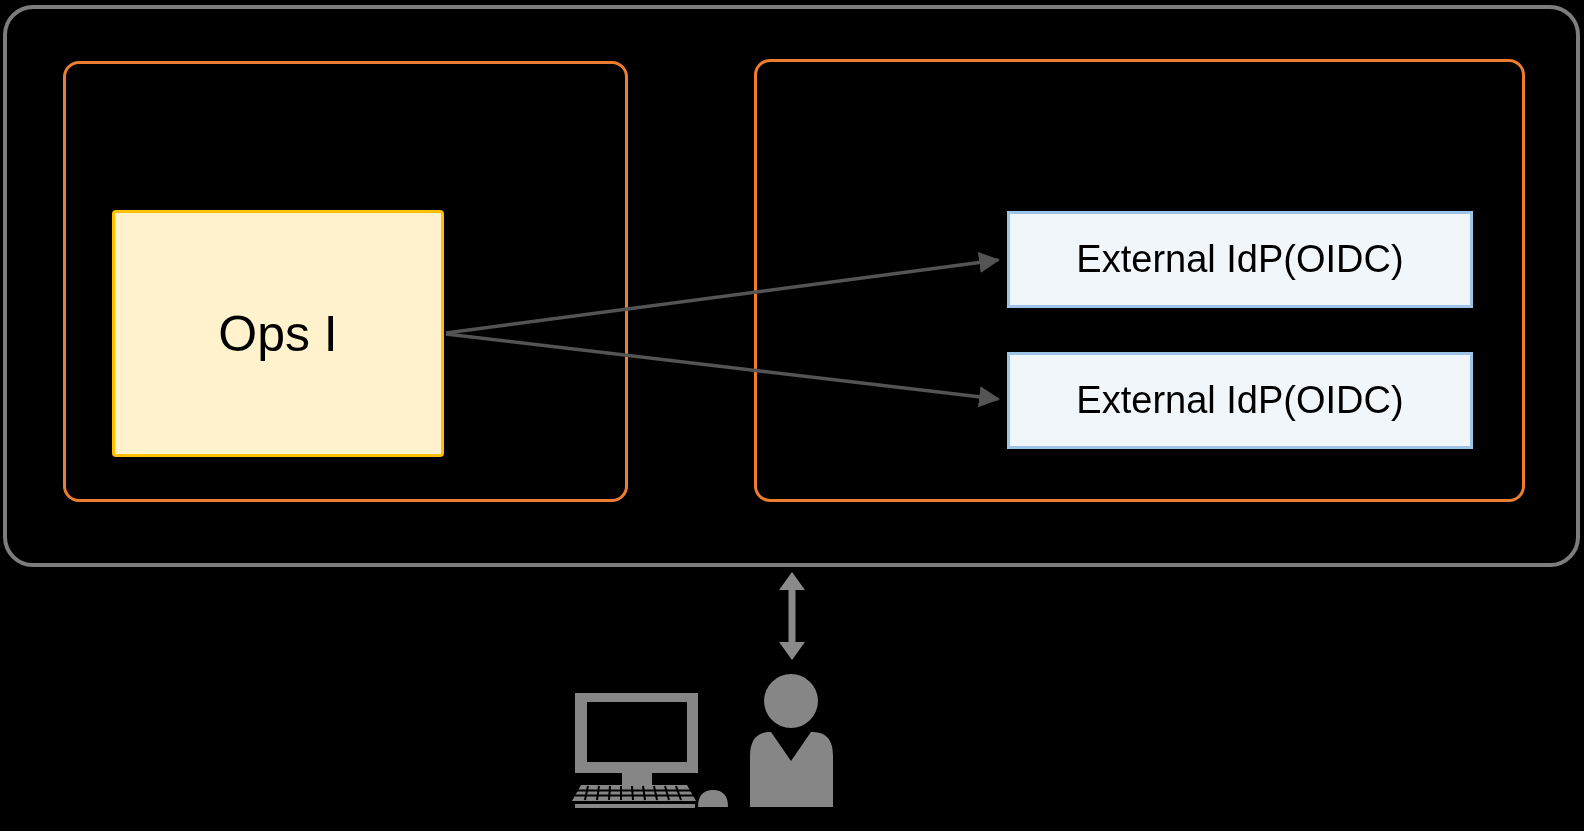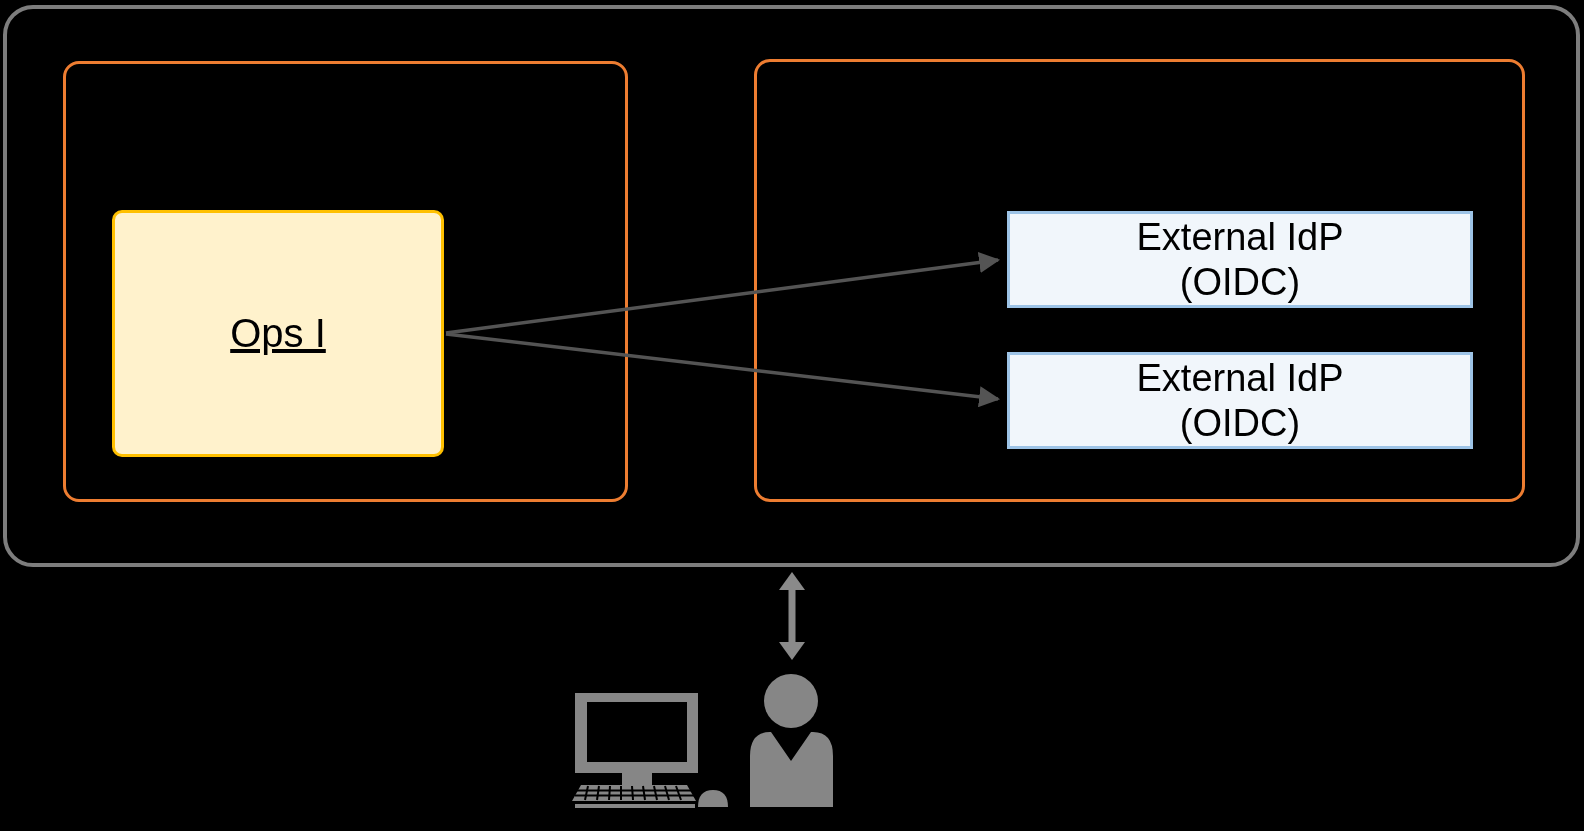--- a/index.html
+++ b/index.html
@@ -22,32 +22,31 @@
     border: 3px solid #ed7d31;
     border-radius: 16px;
   }
   .zone-left  { left: 63px;  top: 61px; width: 565px; height: 441px; }
   .zone-right { left: 754px; top: 59px; width: 771px; height: 443px; }
 
   .ops-box {
     left: 112px; top: 210px; width: 332px; height: 247px;
     background: #fff2cc;
     border: 3px solid #ffc000;
-    border-radius: 10px;
+    border-radius: 4px;
     display: flex; align-items: center; justify-content: center;
     color: #000000;
-    font-size: 40px;
-    text-decoration: underline;
+    font-size: 50px;
   }
 
   .idp-box {
     left: 1007px; width: 466px; height: 97px;
     background: #f1f6fb;
     border: 3px solid #9dc3e6;
-    display: flex; flex-direction: column; align-items: center; justify-content: center;
+    display: flex; flex-direction: row; align-items: center; justify-content: center;
     color: #000000;
     font-size: 38px;
     line-height: 45px;
     text-align: center;
   }
   .idp-box-1 { top: 211px; }
   .idp-box-2 { top: 352px; }
 
   svg.overlay { position: absolute; left: 0; top: 0; }
 </style>

